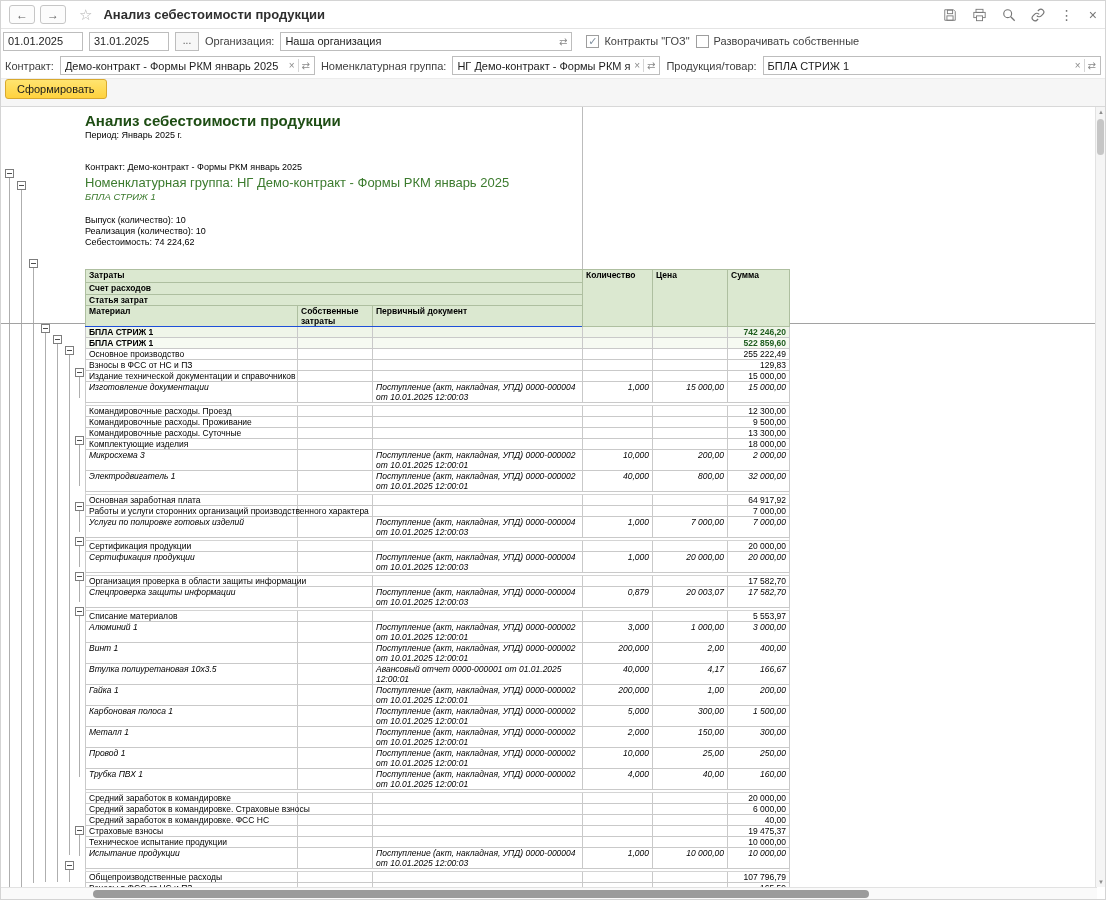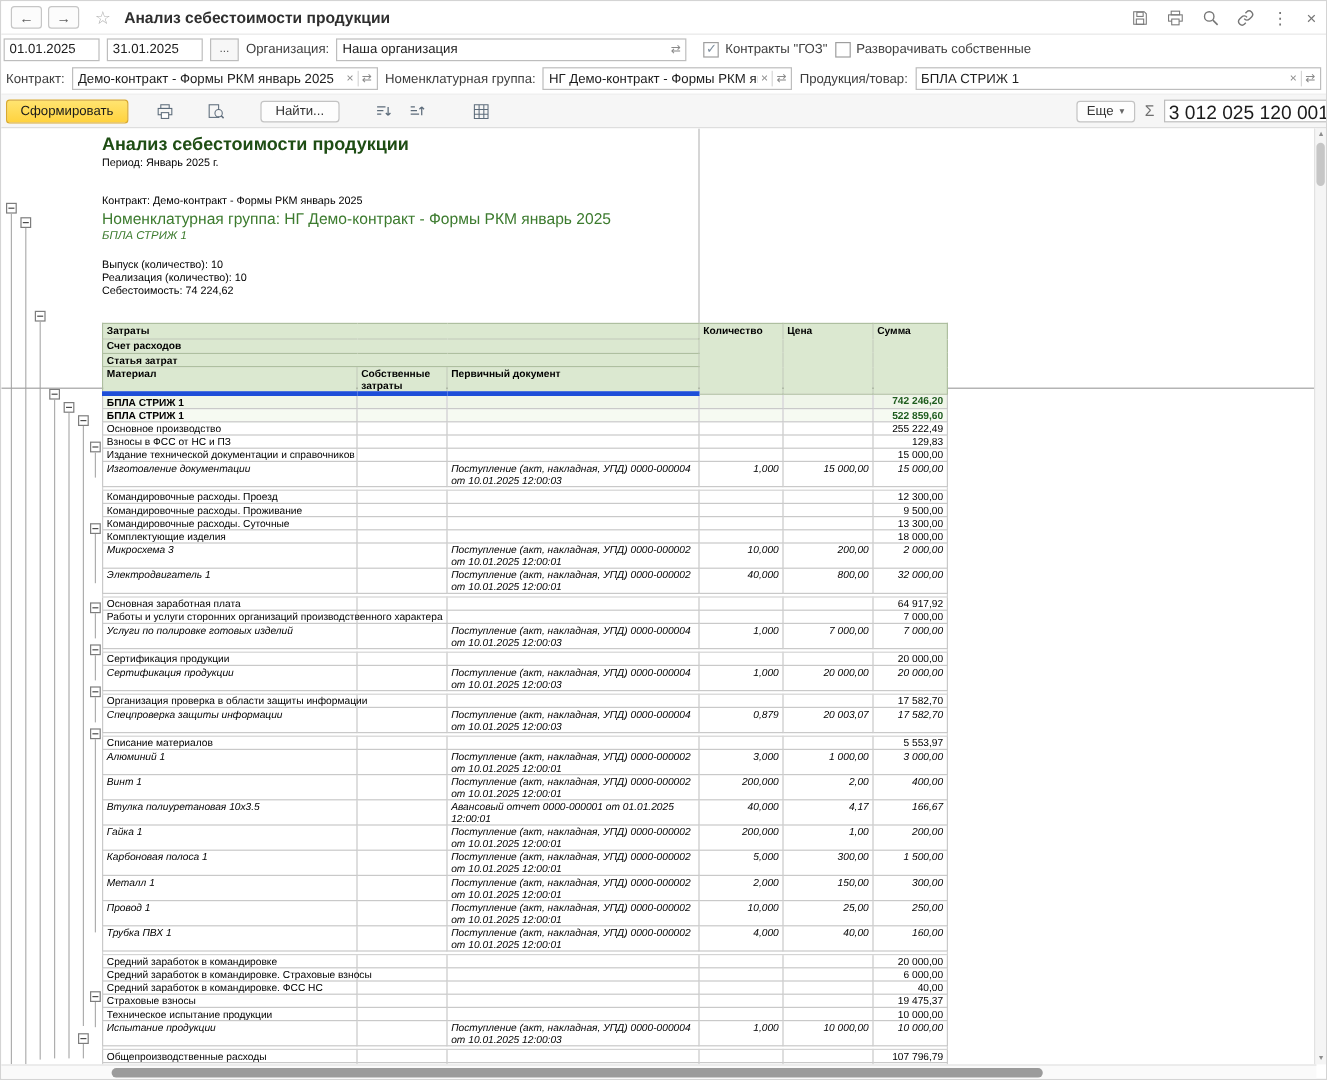--- a/index.html
+++ b/index.html
@@ -29,21 +29,21 @@
   .org-field{width:292px;}
   .f-contract{width:255px;}
   .f-nomgroup{width:208px;}
   .f-product{flex:1;min-width:0;}
   .cb-wrap{display:flex;align-items:center;gap:5px;cursor:pointer;white-space:nowrap;}
   .cb{width:13px;height:13px;border:1px solid #9e9e9e;background:#fff;display:flex;align-items:center;justify-content:center;color:#7f8f9f;font-size:11px;line-height:11px;}
   .cb i{font-style:normal;}
   .cb-wrap.first{margin-left:8px;}
 
   
-  .toolbar{position:absolute;top:78px;left:0;right:0;height:28px;background:#f6f6f6;border-bottom:1px solid #d8d8d8;display:flex;align-items:center;padding:0 4px;gap:18px;}
+  .toolbar{position:absolute;top:78px;left:0;right:0;height:28px;background:#f6f6f6;border-bottom:1px solid #d8d8d8;display:flex;align-items:flex-start;padding:0 4px;gap:18px;flex-direction:column;}
   .btn-generate{background:linear-gradient(#ffe470,#ffd23e);border:1px solid #d9a92e;border-radius:3px;font-size:11px;padding:3px 11px;color:#1a1a1a;cursor:pointer;font-family:inherit;}
   .tb-ico{width:25px;height:22px;border:1px solid transparent;border-radius:3px;background:none;display:flex;align-items:center;justify-content:center;cursor:pointer;}
   .btn-find{border:1px solid #c3c3c3;border-radius:3px;background:#fdfdfd;font-size:11px;padding:2px 12px;color:#333;cursor:pointer;font-family:inherit;margin-left:6px;}
   .sort-group{display:flex;gap:3px;margin-left:6px;}
   .grid-btn{margin-left:10px;}
   .tb-right{margin-left:auto;display:flex;align-items:center;gap:8px;}
   .btn-more{border:1px solid #c3c3c3;border-radius:3px;background:#fdfdfd;font-size:11px;padding:2px 8px;color:#333;cursor:pointer;font-family:inherit;display:flex;gap:5px;align-items:center;}
   .btn-more .caret{font-size:8px;color:#666;}
   .sigma{font-size:13px;color:#6f6f6f;}
   .sum-field{width:136px;height:19px;border:1px solid #bdbdbd;background:#fff;font-size:16px;color:#1c1c1c;text-align:right;padding:2px 3px;white-space:nowrap;overflow:hidden;margin-right:-5px;}
@@ -66,21 +66,21 @@
   .rproduct{font-style:italic;font-size:9.5px;color:#3c7b2e;line-height:12px;}
 
   
   table.rpt{position:absolute;left:84px;top:162px;width:704px;border-collapse:collapse;table-layout:fixed;}
   .rpt th,.rpt td{border:1px solid #c9c9c9;font-size:8.5px;line-height:10px;padding:0 3px;vertical-align:top;overflow:hidden;color:#000;}
   .rpt thead th{background:#dbe8d0;border-color:#aebfa0;font-weight:bold;text-align:left;padding-top:1px;line-height:9.5px;}
   .rpt thead tr:nth-child(1) th{height:13px;}
   .rpt thead tr:nth-child(2) th{height:10px;}
   .rpt thead tr:nth-child(3) th{height:10px;}
   .rpt thead tr:nth-child(4) th{height:21px;}
-  .rpt thead tr:last-child th{border-bottom:4px solid #1d4ed8;}
+  .rpt thead tr:last-child th{border-bottom:1px solid #1d4ed8;}
   .rpt td.num{text-align:right;white-space:nowrap;}
   tr.single{height:11px;}
   tr.single td{white-space:nowrap;}
   tr.doc{height:20px;font-style:italic;}
   tr.doc td{line-height:9.5px;padding-top:1px;}
   tr.doc td.name{white-space:nowrap;}
   td.name{overflow:visible;}
   tr.spacer td{height:3px;padding:0;border:1px solid #d4d4d4;}
   tr.bold td{font-weight:bold;}
   tr.lvl0 td{background:#eff5e9;}

